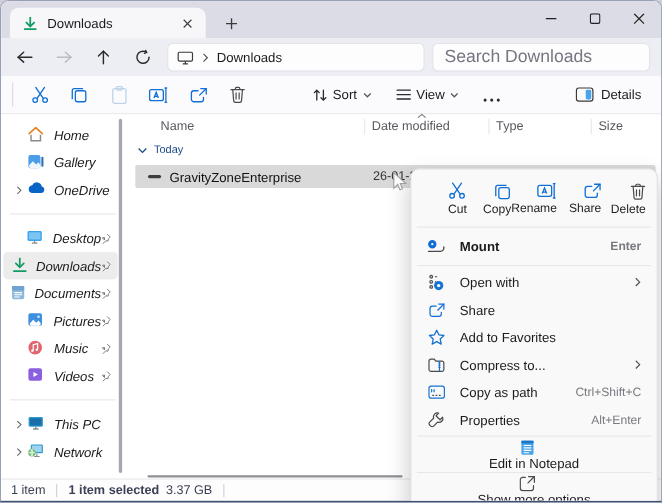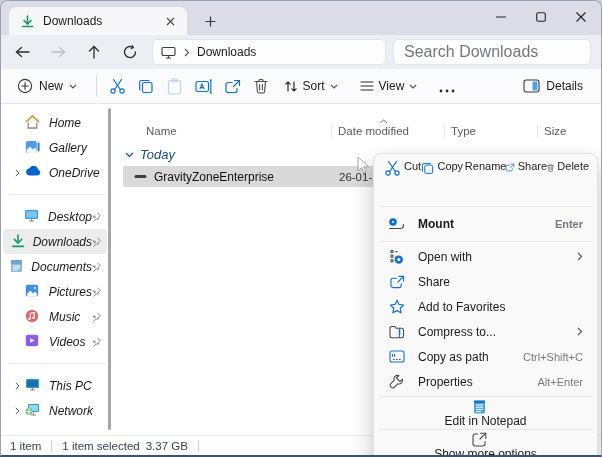--- a/index.html
+++ b/index.html
@@ -46,47 +46,47 @@
   .sb-row{height:25px;display:flex;align-items:center;padding:0 6px 0 6px;margin:0 12px 0 2px;border-radius:4px;font-style:italic;}
   .sb-row.sel{background:#ececec;}
   .sb-chev{width:16px;display:flex;justify-content:center;}
   .sb-ico{width:16px;height:16px;margin-right:8px;}
   .sb-lbl{font-size:12px;color:#1b1b1b;white-space:nowrap;}
   .sb-pin{margin-left:auto;}
   .sb-sep{height:1px;background:#e6e6e6;margin:9px 14px 9px 8px;}
   .sb-scroll{position:absolute;left:107px;top:4px;width:3px;height:322px;background:#a6a6ad;border-radius:2px;}
 
   
-  .filearea{position:absolute;left:120px;top:16px;right:0;height:100%;}
+  .filearea{position:absolute;left:120px;top:0;right:0;height:100%;}
   .col-hdr{position:relative;height:22px;display:flex;align-items:center;}
   .col{position:absolute;font-size:11.5px;color:#5a5a60;}
   .col-div{position:absolute;top:4px;width:1px;height:14px;background:#e7e7ea;}
   .sort-chev{position:absolute;left:258px;top:-1px;}
   .grp-row{position:absolute;left:4px;top:27px;display:flex;align-items:center;gap:6px;}
-  .grp-lbl{font-size:13px;color:#1c4b87;font-style:italic;}
+  .grp-lbl{font-size:10px;color:#1c4b87;}
   .file-row{position:absolute;left:2px;top:46px;width:calc(100% - 7px);height:21px;background:#d9d9d9;
     display:flex;align-items:center;border-radius:2px;}
   .file-ico{margin-left:11px;width:13px;}
   .file-name{font-size:12px;color:#111;margin-left:7px;}
   .file-date{position:absolute;left:216px;font-size:11.5px;color:#333;white-space:nowrap;}
   .hscroll{position:absolute;left:13px;top:328px;width:232px;height:2px;background:#8f8f94;border-radius:2px;}
 
   
   .statusbar{position:absolute;left:0;bottom:0;width:100%;height:20px;background:#fdfdfe;border-top:1px solid #e8e8ec;
     display:flex;align-items:center;font-size:11.5px;color:#3d4154;}
   .st-div{width:1px;height:12px;background:#cfcfd4;margin:0 10px;}
   .statusbar .seg{margin-left:9px;}
-  .statusbar .seg2{margin-left:0;}
+  .statusbar .seg2{margin-left:0;font-weight:bold;}
   .gb{margin-left:6px;}
 
   
   .cmenu{position:absolute;left:372px;top:152px;width:225px;background:#f9f9f9;border:1px solid #e0e0e3;border-radius:8px;
     box-shadow:0 10px 22px rgba(0,0,0,.22);padding:4px;z-index:50;}
   .qa-row{height:46px;display:flex;align-items:stretch;justify-content:space-between;padding:2px 6px;}
-  .qa{width:42px;display:flex;flex-direction:row;align-items:flex-start;justify-content:center;gap:3px;border-radius:5px;}
+  .qa{width:42px;display:flex;flex-direction:column;align-items:flex-end;justify-content:center;gap:3px;border-radius:5px;}
   .qa-lbl{font-size:11px;color:#1f1f1f;}
   .cm-sep{height:1px;background:#e7e7e9;margin:2px 1px;}
   .cm-row{height:25px;display:flex;align-items:center;padding:0 10px 0 10px;border-radius:5px;}
   .cm-row.tall{height:30px;font-weight:bold;}
   .cm-row.med{height:28px;flex-direction:column;}
   .cm-ico{width:17px;height:17px;margin-right:13px;display:flex;align-items:center;justify-content:center;}
   .cm-lbl{font-size:12px;color:#1b1b1b;flex:1;white-space:nowrap;}
   .cm-sc{font-size:11px;color:#797980;}
 
   .cursor{position:absolute;left:356px;top:155px;z-index:60;opacity:.95;}
@@ -198,32 +198,20 @@
             <g stroke="#5a5a60" stroke-width="1.2" fill="none">
               <circle cx="5.4" cy="5.4" r="4"></circle>
               <path d="M8.4 8.4 12 12" stroke-linecap="round"></path>
             </g>
           </svg>
       </span>
     </div>
   </div>
 
   <div class="cmdbar">
-    <div class="cmd-new">
-      <svg width="16" height="16" viewBox="0 0 16 16">
-          <g stroke="#3a3a3a" stroke-width="1.1" fill="none">
-            <circle cx="8" cy="8" r="6.6"></circle>
-            <path d="M8 4.8v6.4M4.8 8h6.4" stroke-linecap="round"></path>
-          </g>
-        </svg>
-      <span class="lbl">New</span>
-      <svg width="8" height="5" viewBox="0 0 8 5">
-          <path d="M1 1l3 3 3-3" stroke="#555" stroke-width="1.1" fill="none"></path>
-        </svg>
-    </div>
     <div class="vdiv"></div>
     <div class="cmd-ico">
       <svg width="17" height="17" viewBox="0 0 17 17">
           <g stroke="#0f6fd6" stroke-width="1.2" fill="none">
             <path d="M4.5 1.5 11 11M12.5 1.5 6 11" stroke-linecap="round"></path>
             <circle cx="4" cy="13" r="2.1"></circle>
             <circle cx="13" cy="13" r="2.1"></circle>
           </g>
         </svg>
     </div>

